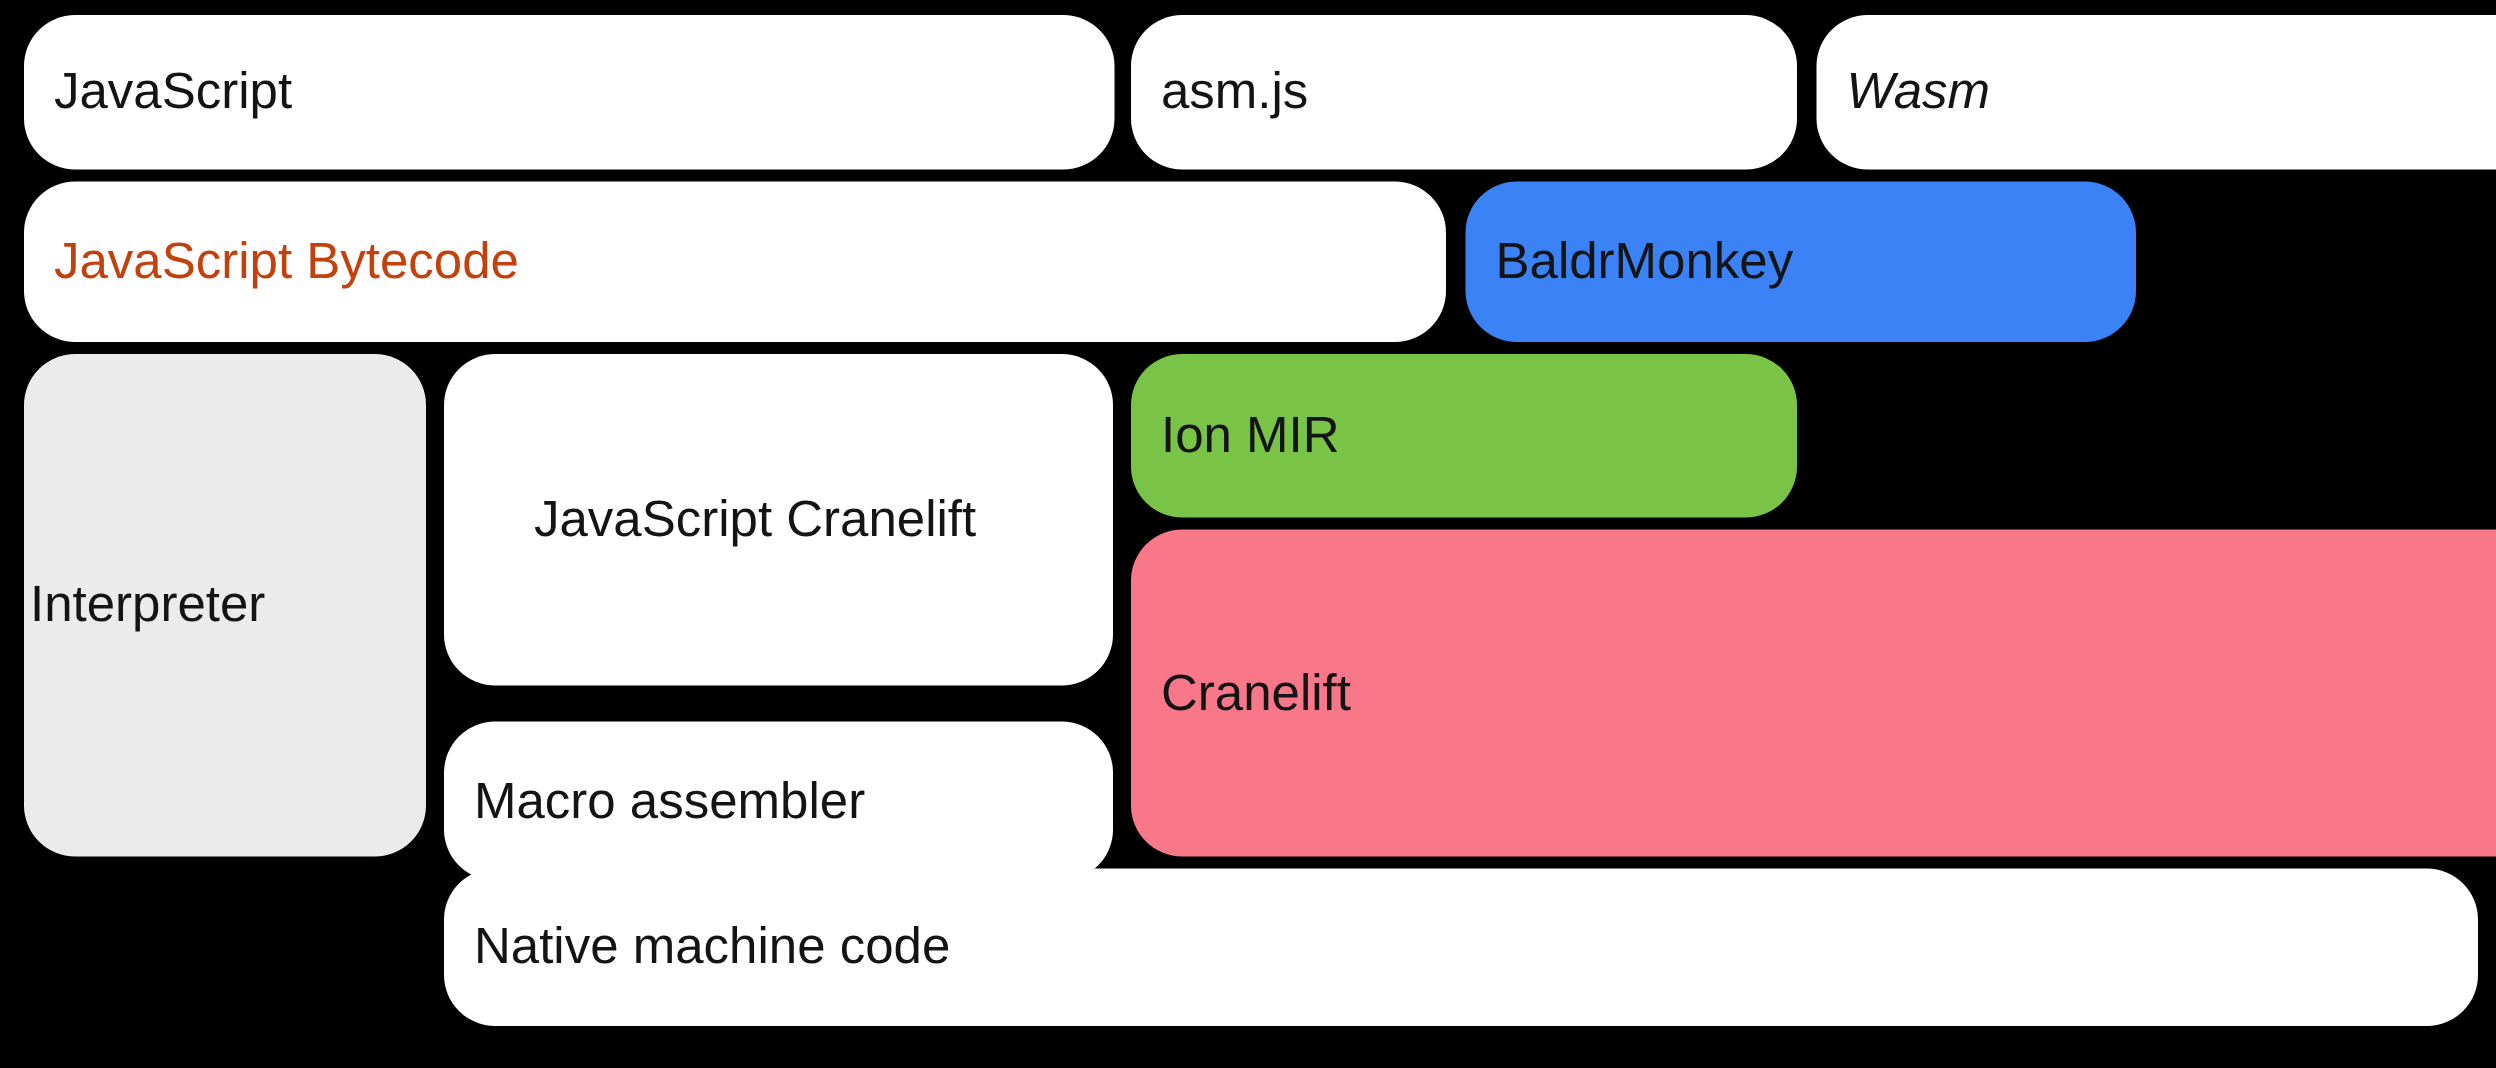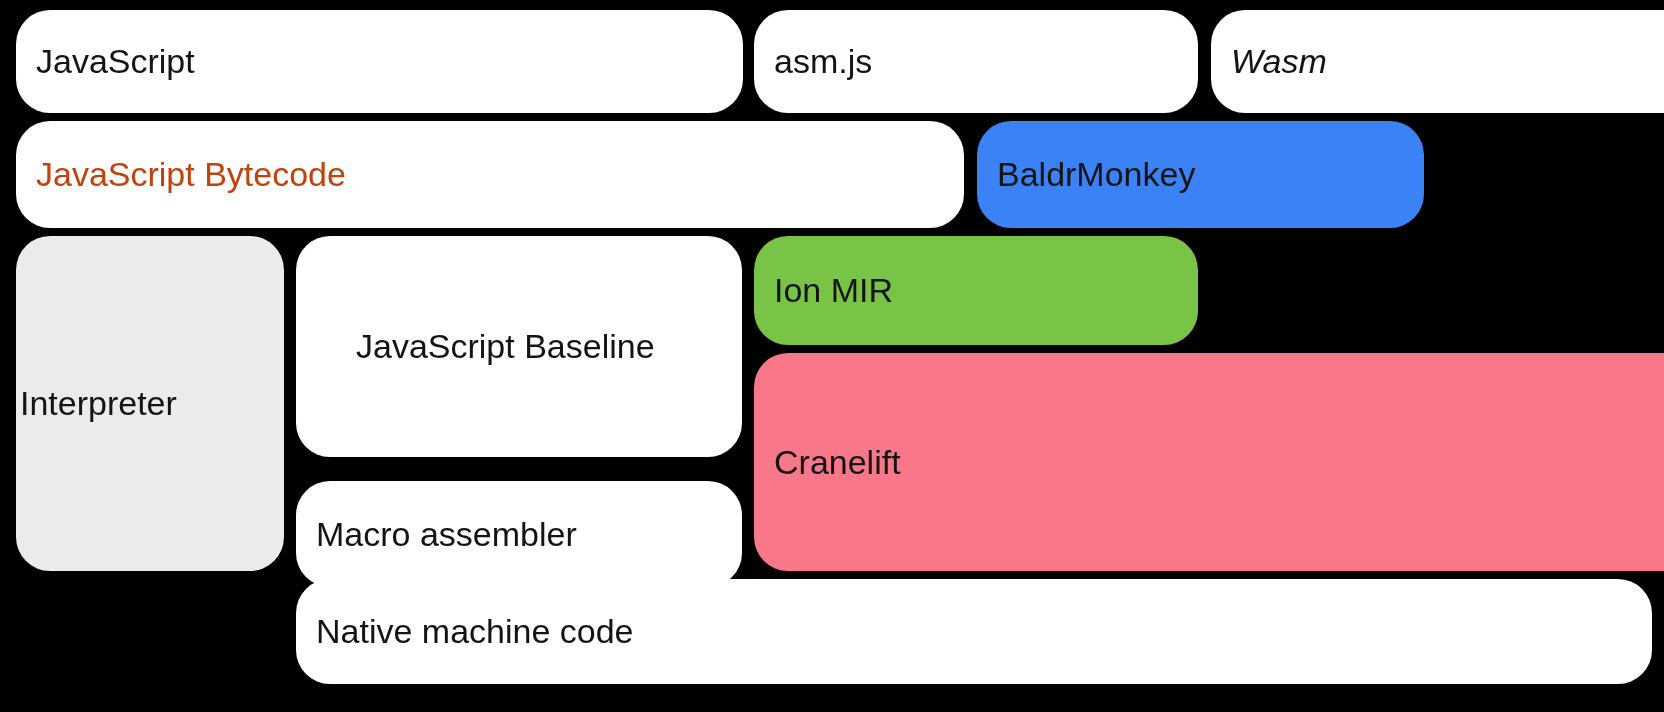--- a/index.html
+++ b/index.html
@@ -65,21 +65,21 @@
 
   <div class="node n-baldrmonkey" style="background-color: #3b82f6; color: rgb(20, 20, 20);">
     <span>BaldrMonkey</span>
   </div>
 
   <div class="node n-interpreter" style="background-color: rgb(235, 235, 235); color: rgb(20, 20, 20);">
     <span>Interpreter</span>
   </div>
 
   <div class="node n-baseline" style="background-color: rgb(255, 255, 255); color: rgb(20, 20, 20);">
-    <span>JavaScript Baseline</span>
+    <span>JavaScript Cranelift</span>
   </div>
 
   <div class="node n-ionmir" style="background-color: rgb(121, 196, 71); color: rgb(20, 20, 20);">
     <span>Ion MIR</span>
   </div>
 
   <div class="node n-cranelift" style="background-color: rgb(248, 120, 137); color: rgb(20, 20, 20);">
     <span>Cranelift</span>
   </div>
 

